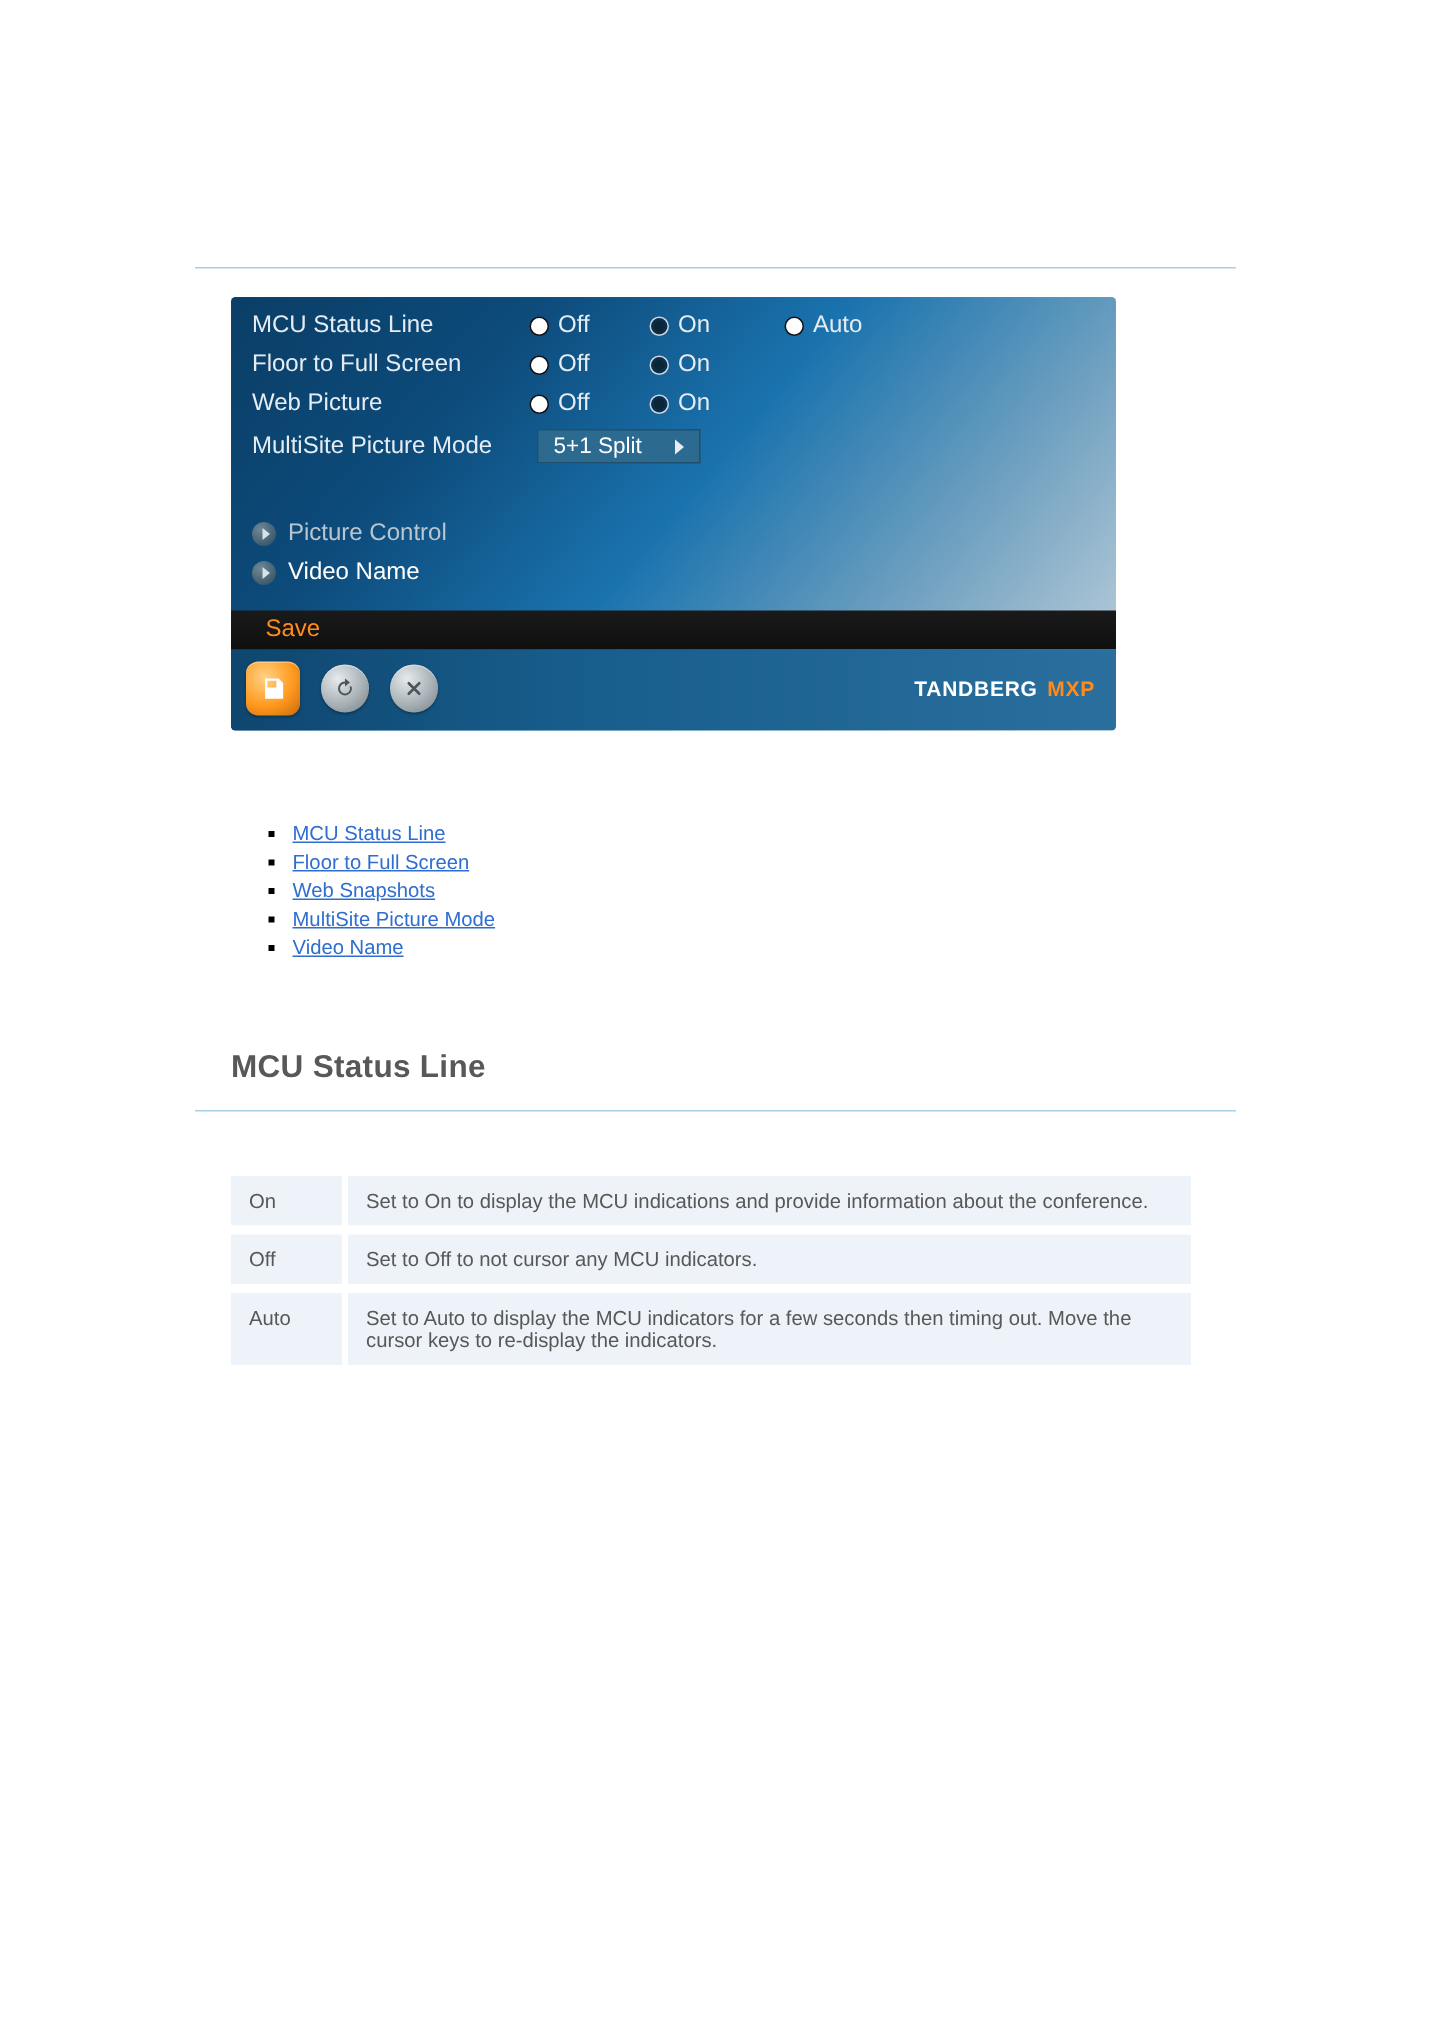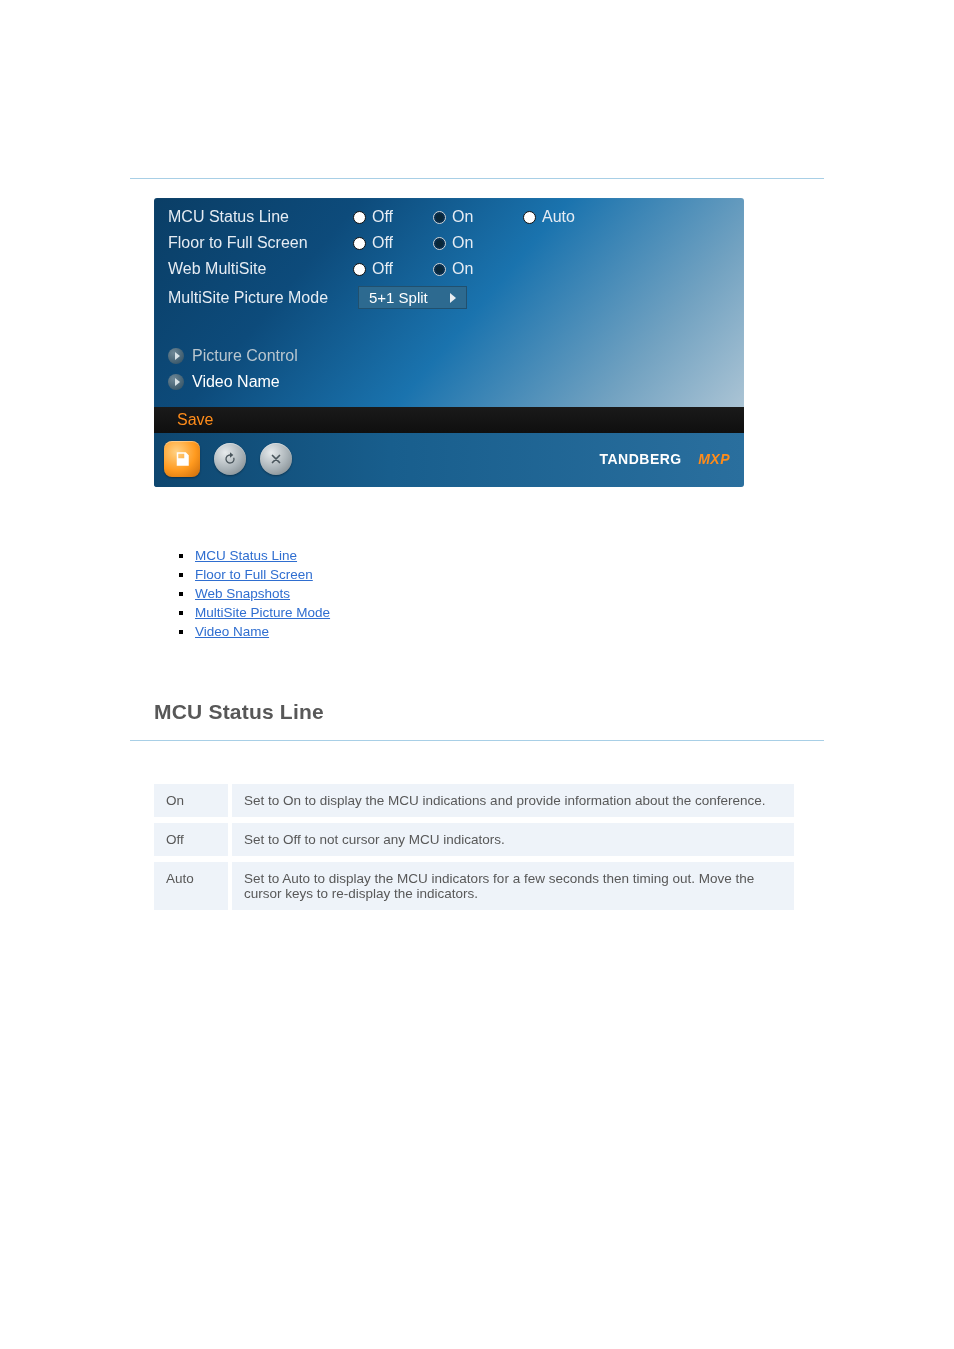--- a/index.html
+++ b/index.html
@@ -144,21 +144,21 @@
   }
   .footer-btns { display: flex; gap: 14px; align-items: center; }
   .fbtn {
     width: 36px; height: 36px; border-radius: 8px;
     display: inline-flex; align-items: center; justify-content: center;
     box-shadow: 0 1px 2px rgba(0,0,0,.35), inset 0 1px 0 rgba(255,255,255,.35);
   }
   .fbtn.orange { background: radial-gradient(circle at 35% 30%, #ffd285, #ff9a1f 55%, #c8690a); }
   .fbtn.gray { background: radial-gradient(circle at 35% 30%, #e6eaec, #a9b2b7 55%, #757e83); border-radius: 50%; width: 32px; height: 32px; }
   .brand { font-weight: 800; letter-spacing: 0.5px; font-size: 14px; color: #fff; }
-  .brand .mxp { color: #ff8c1a; font-style: italic; font-weight: 800; margin-left: 12px; }
+  .brand .mxp { color: #ff8c1a; font-weight: 800; margin-left: 2px; }
 
   .bullets {
     position: absolute;
     top: 546px;
     left: 175px;
     right: 154px;
     font-size: 13.5px;
     color: #444;
   }
   .bullets ul { margin: 0; padding: 0; list-style: none; }
@@ -223,21 +223,21 @@
         <div class="opt-col c1">
             <span class="radio hollow"></span>
             <span>Off</span>
           </div>
         <div class="opt-col c2">
             <span class="radio dark"></span>
             <span>On</span>
           </div>
       </div>
       <div class="mxp-row">
-        <div class="mxp-label">Web MultiSite</div>
+        <div class="mxp-label">Web Picture</div>
         <div class="opt-col c1">
             <span class="radio hollow"></span>
             <span>Off</span>
           </div>
         <div class="opt-col c2">
             <span class="radio dark"></span>
             <span>On</span>
           </div>
       </div>
       <div class="mxp-row">

